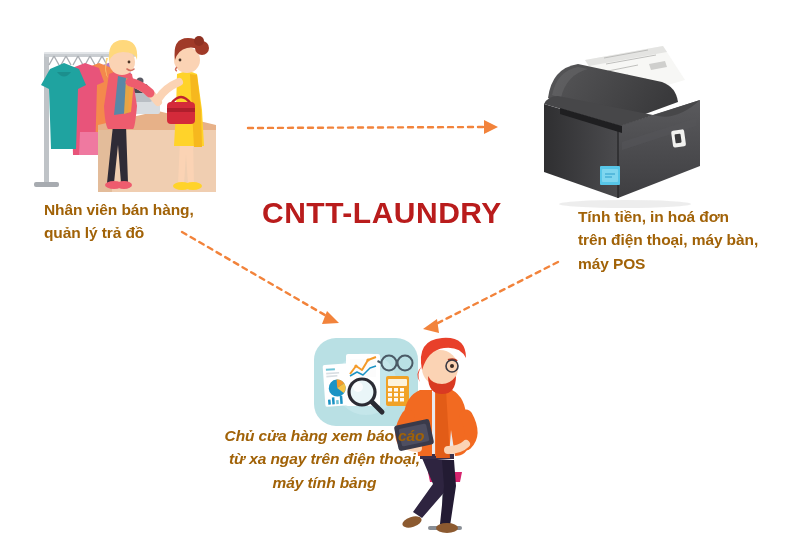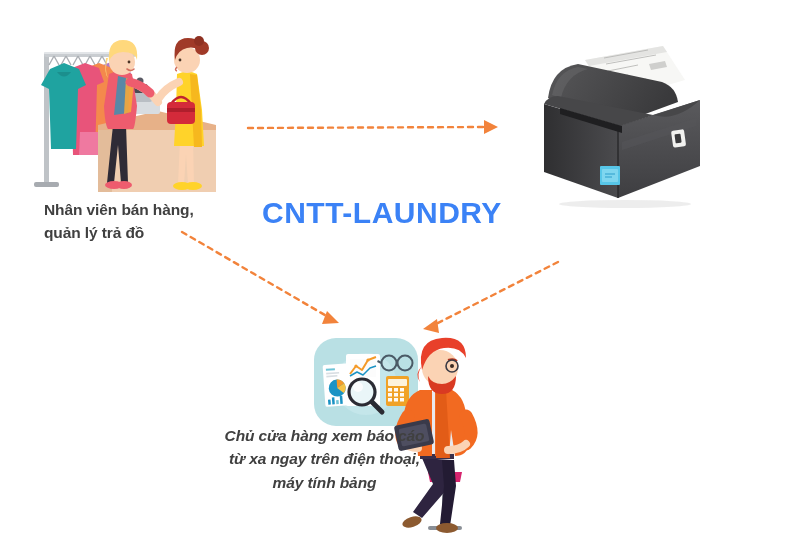--- a/index.html
+++ b/index.html
@@ -17,40 +17,40 @@
     background: #ffffff;
     overflow: hidden;
   }
   .abs { position: absolute; }
 
   
   .caption {
     position: absolute;
     font-family: "Liberation Sans", sans-serif;
     font-weight: bold;
-    color: #404040;
+    color: #a16207;
     font-size: 15.5px;
     line-height: 1.5;
     letter-spacing: -0.1px;
     white-space: pre-line;
   }
   #caption-left  { left: 44px;  top: 198px; }
   #caption-right { left: 578px; top: 205px; }
   #caption-bottom{ left: 222px; top: 424px; width: 205px; text-align: center; font-style: italic; }
 
   
   #brand-title {
     position: absolute;
     left: 262px;
     top: 196px;
     font-family: "Liberation Sans", sans-serif;
     font-weight: bold;
     font-size: 30px;
     letter-spacing: 0.5px;
-    color: #3b82f6;
+    color: #b91c1c;
   }
 
   
   .arrow-svg { position: absolute; overflow: visible; }
 
   
   #scene-shop { left: 30px; top: 22px; width: 235px; height: 175px; }
 
   
   #scene-printer { left: 530px; top: 38px; width: 195px; height: 170px; }
@@ -346,16 +346,19 @@
       <line x1="558" y1="262" x2="432" y2="326" stroke="#F2833B" stroke-width="2.4" stroke-dasharray="5 5" stroke-linecap="round"></line>
       <path d="M437 319 l-14 10 l16 4 z" fill="#F2833B"></path>
     </g>
   </svg>
 
   <div class="caption" id="caption-left">Nhân viên bán hàng,
 quản lý trả đồ</div>
 
   <div id="brand-title">CNTT-LAUNDRY</div>
 
+  <div class="caption" id="caption-right">Tính tiền, in hoá đơn
+trên điện thoại, máy bàn,
+ máy POS</div>
 
   <div class="caption" id="caption-bottom">Chủ cửa hàng xem báo cáo từ xa ngay trên điện thoại, máy tính bảng</div>
 
 </div>
 
 </body></html>

